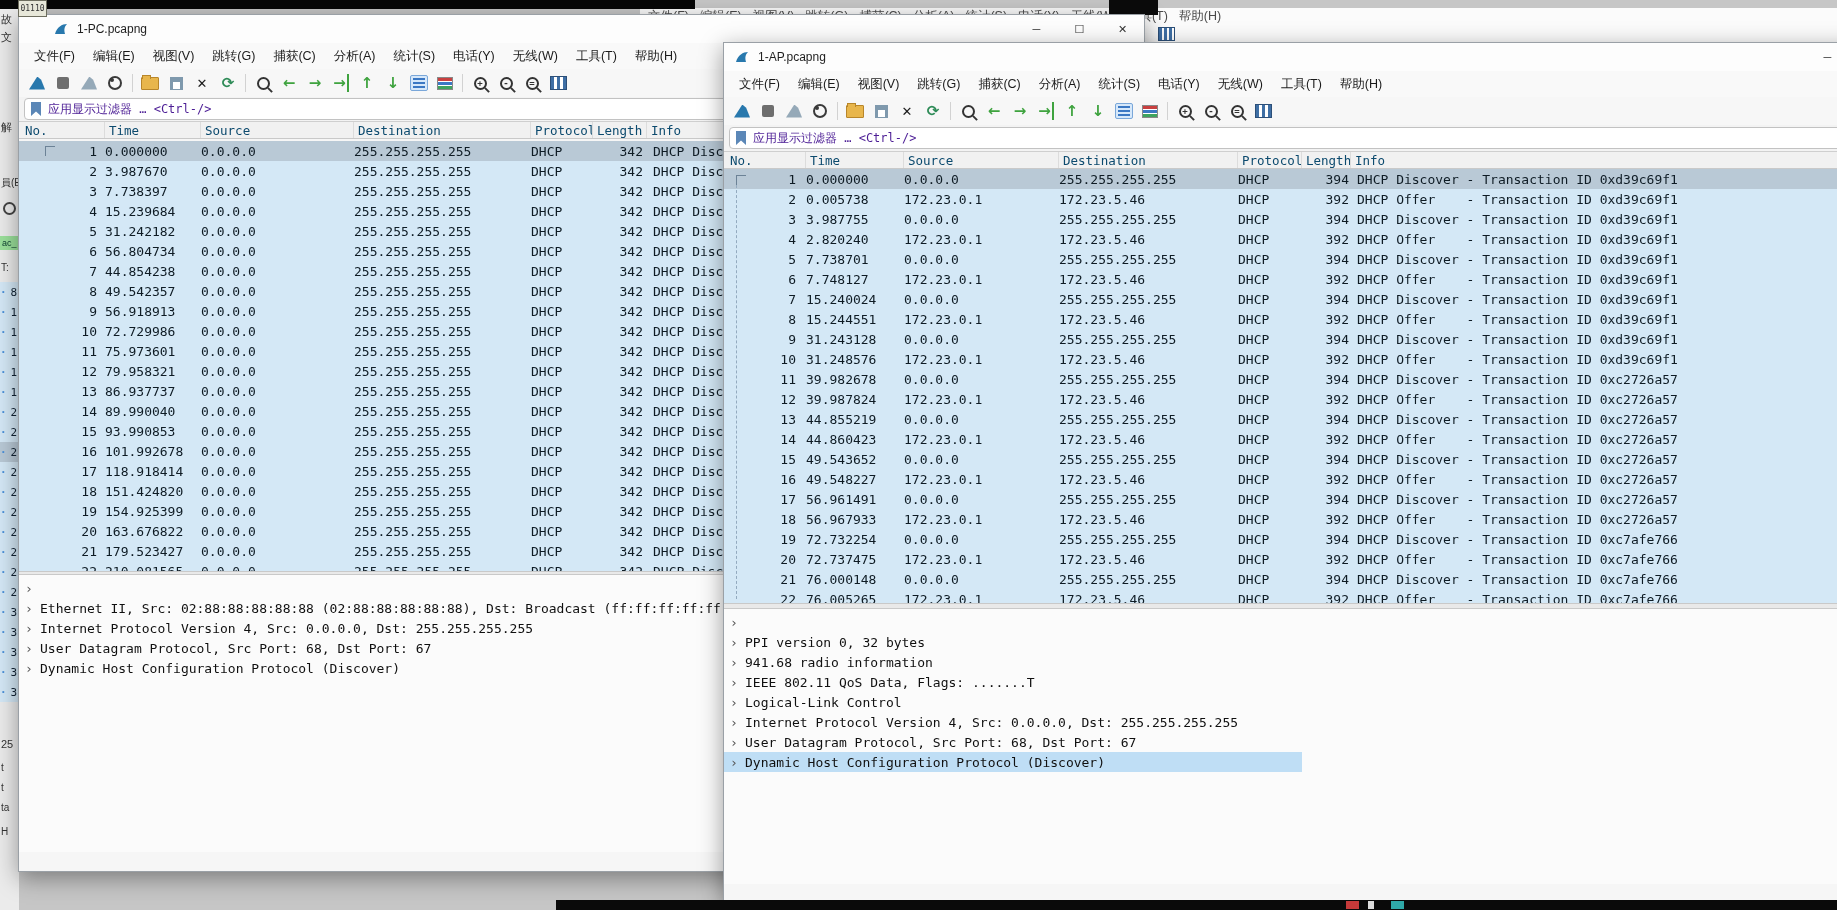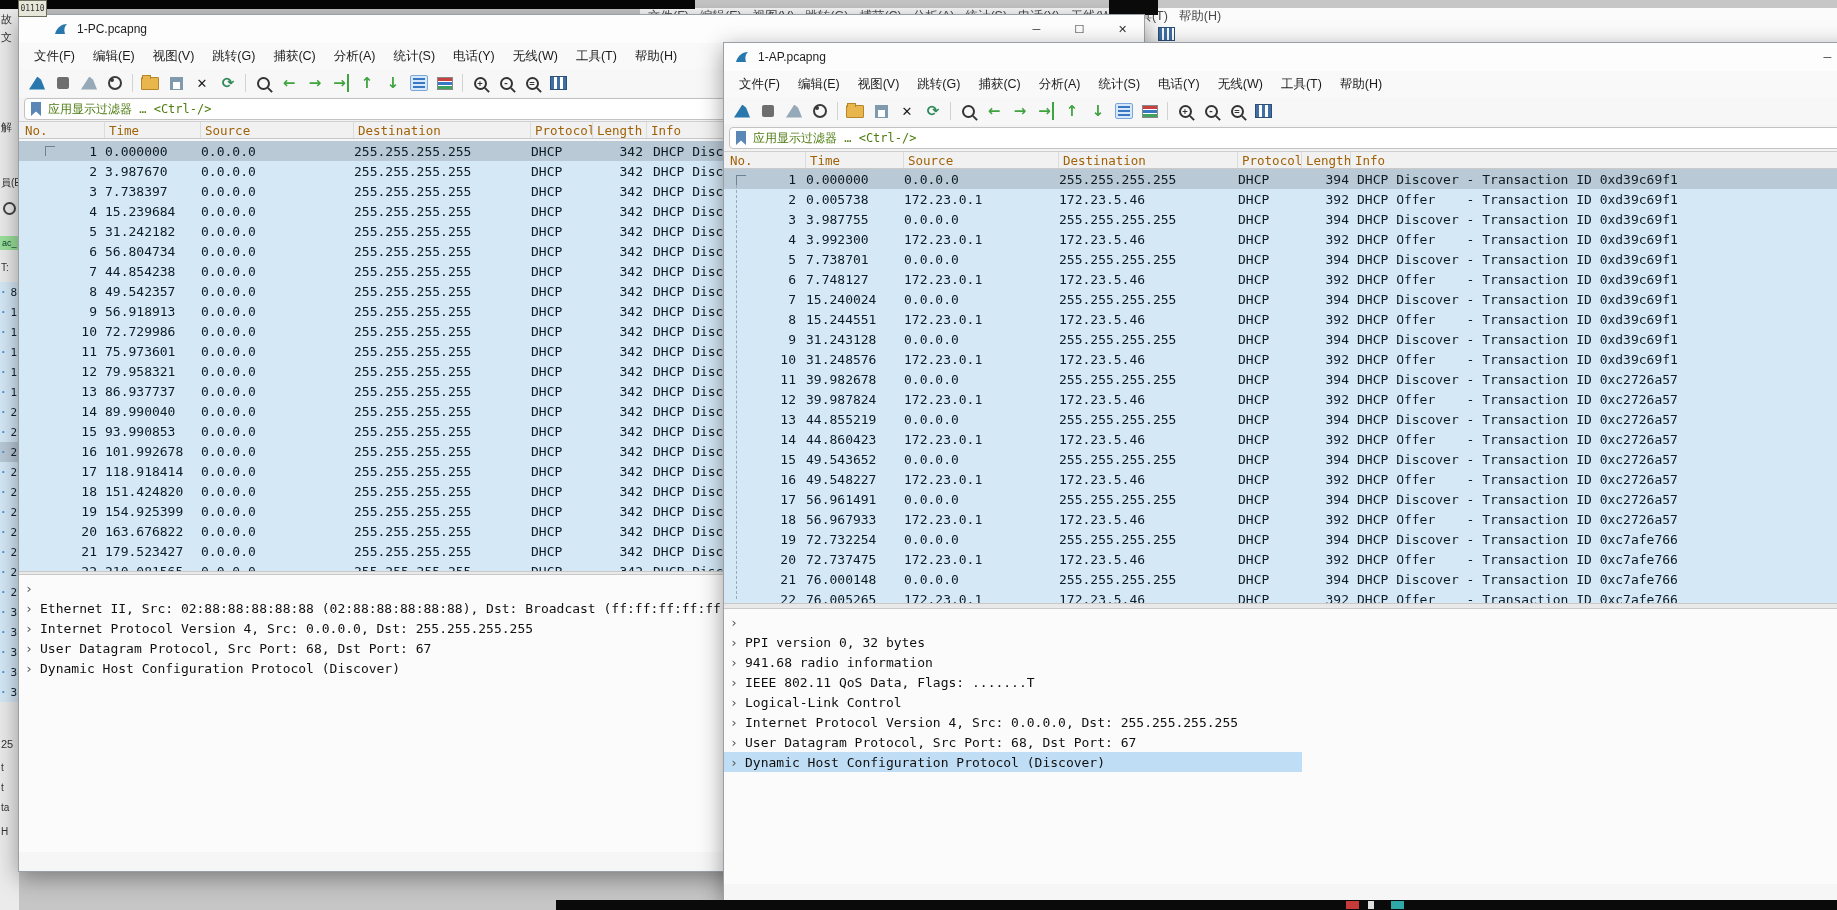--- a/index.html
+++ b/index.html
@@ -35,28 +35,28 @@
   .title-text{font-size:12px;color:#1f1f1f}
   .winbtns{position:absolute;right:0;top:0;height:28px;display:flex}
   .winbtn{width:43px;height:28px;display:flex;align-items:center;justify-content:center;font-size:11px;color:#333}
   .menubar{position:absolute;left:0;right:0;display:flex;align-items:center;padding-left:6px;background:#f9f9f9}
   .menubar span{padding:0 9px;font-size:12.5px;color:#1a1a1a}
   .toolbar{position:absolute;left:0;right:0;display:flex;align-items:center;padding-left:5px;background:#f7f7f7;border-bottom:1px solid #e3e3e3}
   .tbtn{width:26px;height:24px;display:flex;align-items:center;justify-content:center;position:relative}
   .tsep{width:1px;height:18px;background:#d2d2d2;margin:0 4px}
   .filterbar{position:absolute;left:0;right:0;display:flex;align-items:center;padding:0 5px;background:#f3f3f3;border-bottom:1px solid #d9d9d9}
   .filterbox{flex:1;height:20px;background:#fff;border:1px solid #c2c2c2;border-radius:4px;display:flex;align-items:center;gap:7px;padding:0 6px}
-  .filtertext{font:12px "DejaVu Sans Mono",monospace;color:#4d7c0f;flex:1;white-space:nowrap;overflow:hidden}
+  .filtertext{font:12px "DejaVu Sans Mono",monospace;color:#4c1d95;flex:1;white-space:nowrap;overflow:hidden}
   .bm{width:10px;height:14px;background:#5b87b7;clip-path:polygon(0 0,100% 0,100% 100%,50% 68%,0 100%);flex:0 0 auto}
   .apply-btn{width:34px;height:16px;background:#5b93d6;border:1px solid #3a72b5;border-radius:3px;color:#fff;display:flex;align-items:center;justify-content:center;font:bold 12px "DejaVu Sans",sans-serif;line-height:1}
   .caret{font-size:10px;color:#666;margin:0 4px}
   .plus{font:bold 15px "Liberation Sans",sans-serif;color:#222;margin-left:6px}
   
   .phdr{position:absolute;left:0;right:0;height:18px;background:#f1f1f1;border-top:1px solid #cfcfcf;border-bottom:1px solid #c9c9c9;display:flex;
-        font:12.5px "DejaVu Sans Mono",monospace;color:#a16207;box-sizing:border-box}
+        font:12.5px "DejaVu Sans Mono",monospace;color:#0c4a6e;box-sizing:border-box}
   .phdr div{border-right:1px solid #dcdcdc;padding-left:4px;display:flex;align-items:center;box-sizing:border-box;overflow:hidden}
   .plist{position:absolute;left:0;right:0;overflow:hidden;background:#fff}
   .prow{display:flex;height:20px;background:#d4e8f6;font:13px "DejaVu Sans Mono",monospace;color:#0e1b24;align-items:center}
   .prow.sel{background:#b9c9d6}
   .pc-no{width:86px;text-align:right;padding-right:8px;box-sizing:border-box}
   .pc-time{width:96px}.pc-src{width:153px}.pc-dst{width:177px}.pc-proto{width:62px}
   .pc-len{width:54px;text-align:right;padding-right:4px;box-sizing:border-box}
   .pc-info{flex:1;padding-left:6px;white-space:pre;overflow:hidden}
   .ap-no{width:82px;text-align:right;padding-right:10px;box-sizing:border-box}
   .ap-time{width:98px}.ap-src{width:155px}.ap-dst{width:179px}.ap-proto{width:64px}
@@ -629,21 +629,21 @@
         <span class="ap-no">3</span>
         <span class="ap-time">3.987755</span>
         <span class="ap-src">0.0.0.0</span>
         <span class="ap-dst">255.255.255.255</span>
         <span class="ap-proto">DHCP</span>
         <span class="ap-len">394</span>
         <span class="ap-info">DHCP Discover - Transaction ID 0xd39c69f1</span>
       </div>
       <div class="prow">
         <span class="ap-no">4</span>
-        <span class="ap-time">3.992300</span>
+        <span class="ap-time">2.820240</span>
         <span class="ap-src">172.23.0.1</span>
         <span class="ap-dst">172.23.5.46</span>
         <span class="ap-proto">DHCP</span>
         <span class="ap-len">392</span>
         <span class="ap-info">DHCP Offer    - Transaction ID 0xd39c69f1</span>
       </div>
       <div class="prow">
         <span class="ap-no">5</span>
         <span class="ap-time">7.738701</span>
         <span class="ap-src">0.0.0.0</span>

